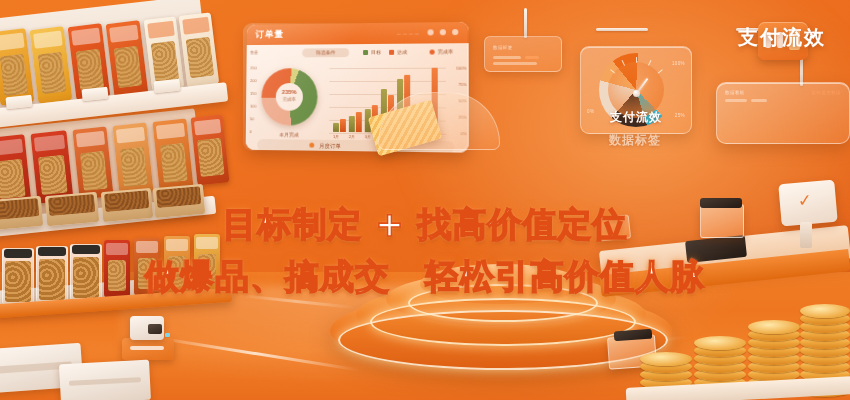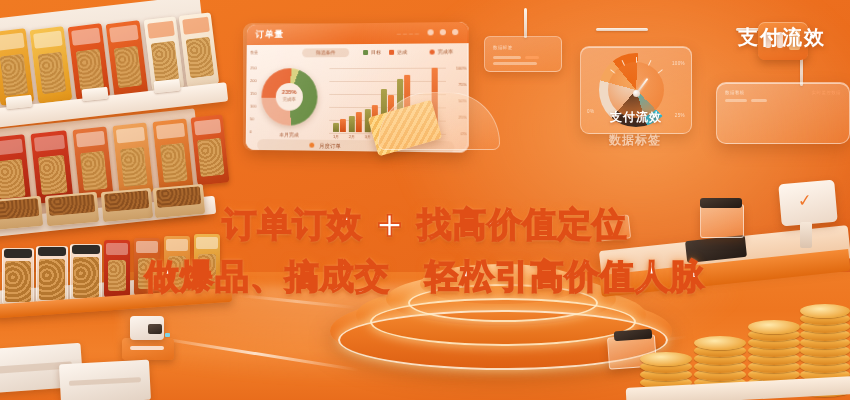--- a/index.html
+++ b/index.html
@@ -536,16 +536,16 @@
     <div class="coin" style="left:0;top:58px;width:50px;height:13px;"></div>
     <div class="coin" style="left:0;top:50px;width:50px;height:13px;"></div>
     <div class="coin" style="left:0;top:42px;width:50px;height:13px;"></div>
     <div class="coin" style="left:0;top:34px;width:50px;height:13px;"></div>
     <div class="coin" style="left:0;top:26px;width:50px;height:13px;"></div>
     <div class="coin" style="left:0;top:18px;width:50px;height:13px;"></div>
     <div class="coin top" style="left:0;top:10px;width:50px;height:14px;"></div>
   </div>
   <div style="position:absolute;left:626px;top:382px;width:230px;height:18px;border-radius:4px;background:linear-gradient(180deg,#fceedf,#e8d2bd);transform:rotate(-3deg);"></div>
 
-  <div class="sub1">订单订效 + 找高价值定位</div>
+  <div class="sub1">目标制定 + 找高价值定位</div>
   <div class="sub2">做爆品、搞成交　轻松引高价值人脉</div>
 
 </div>
 
 </body></html>

